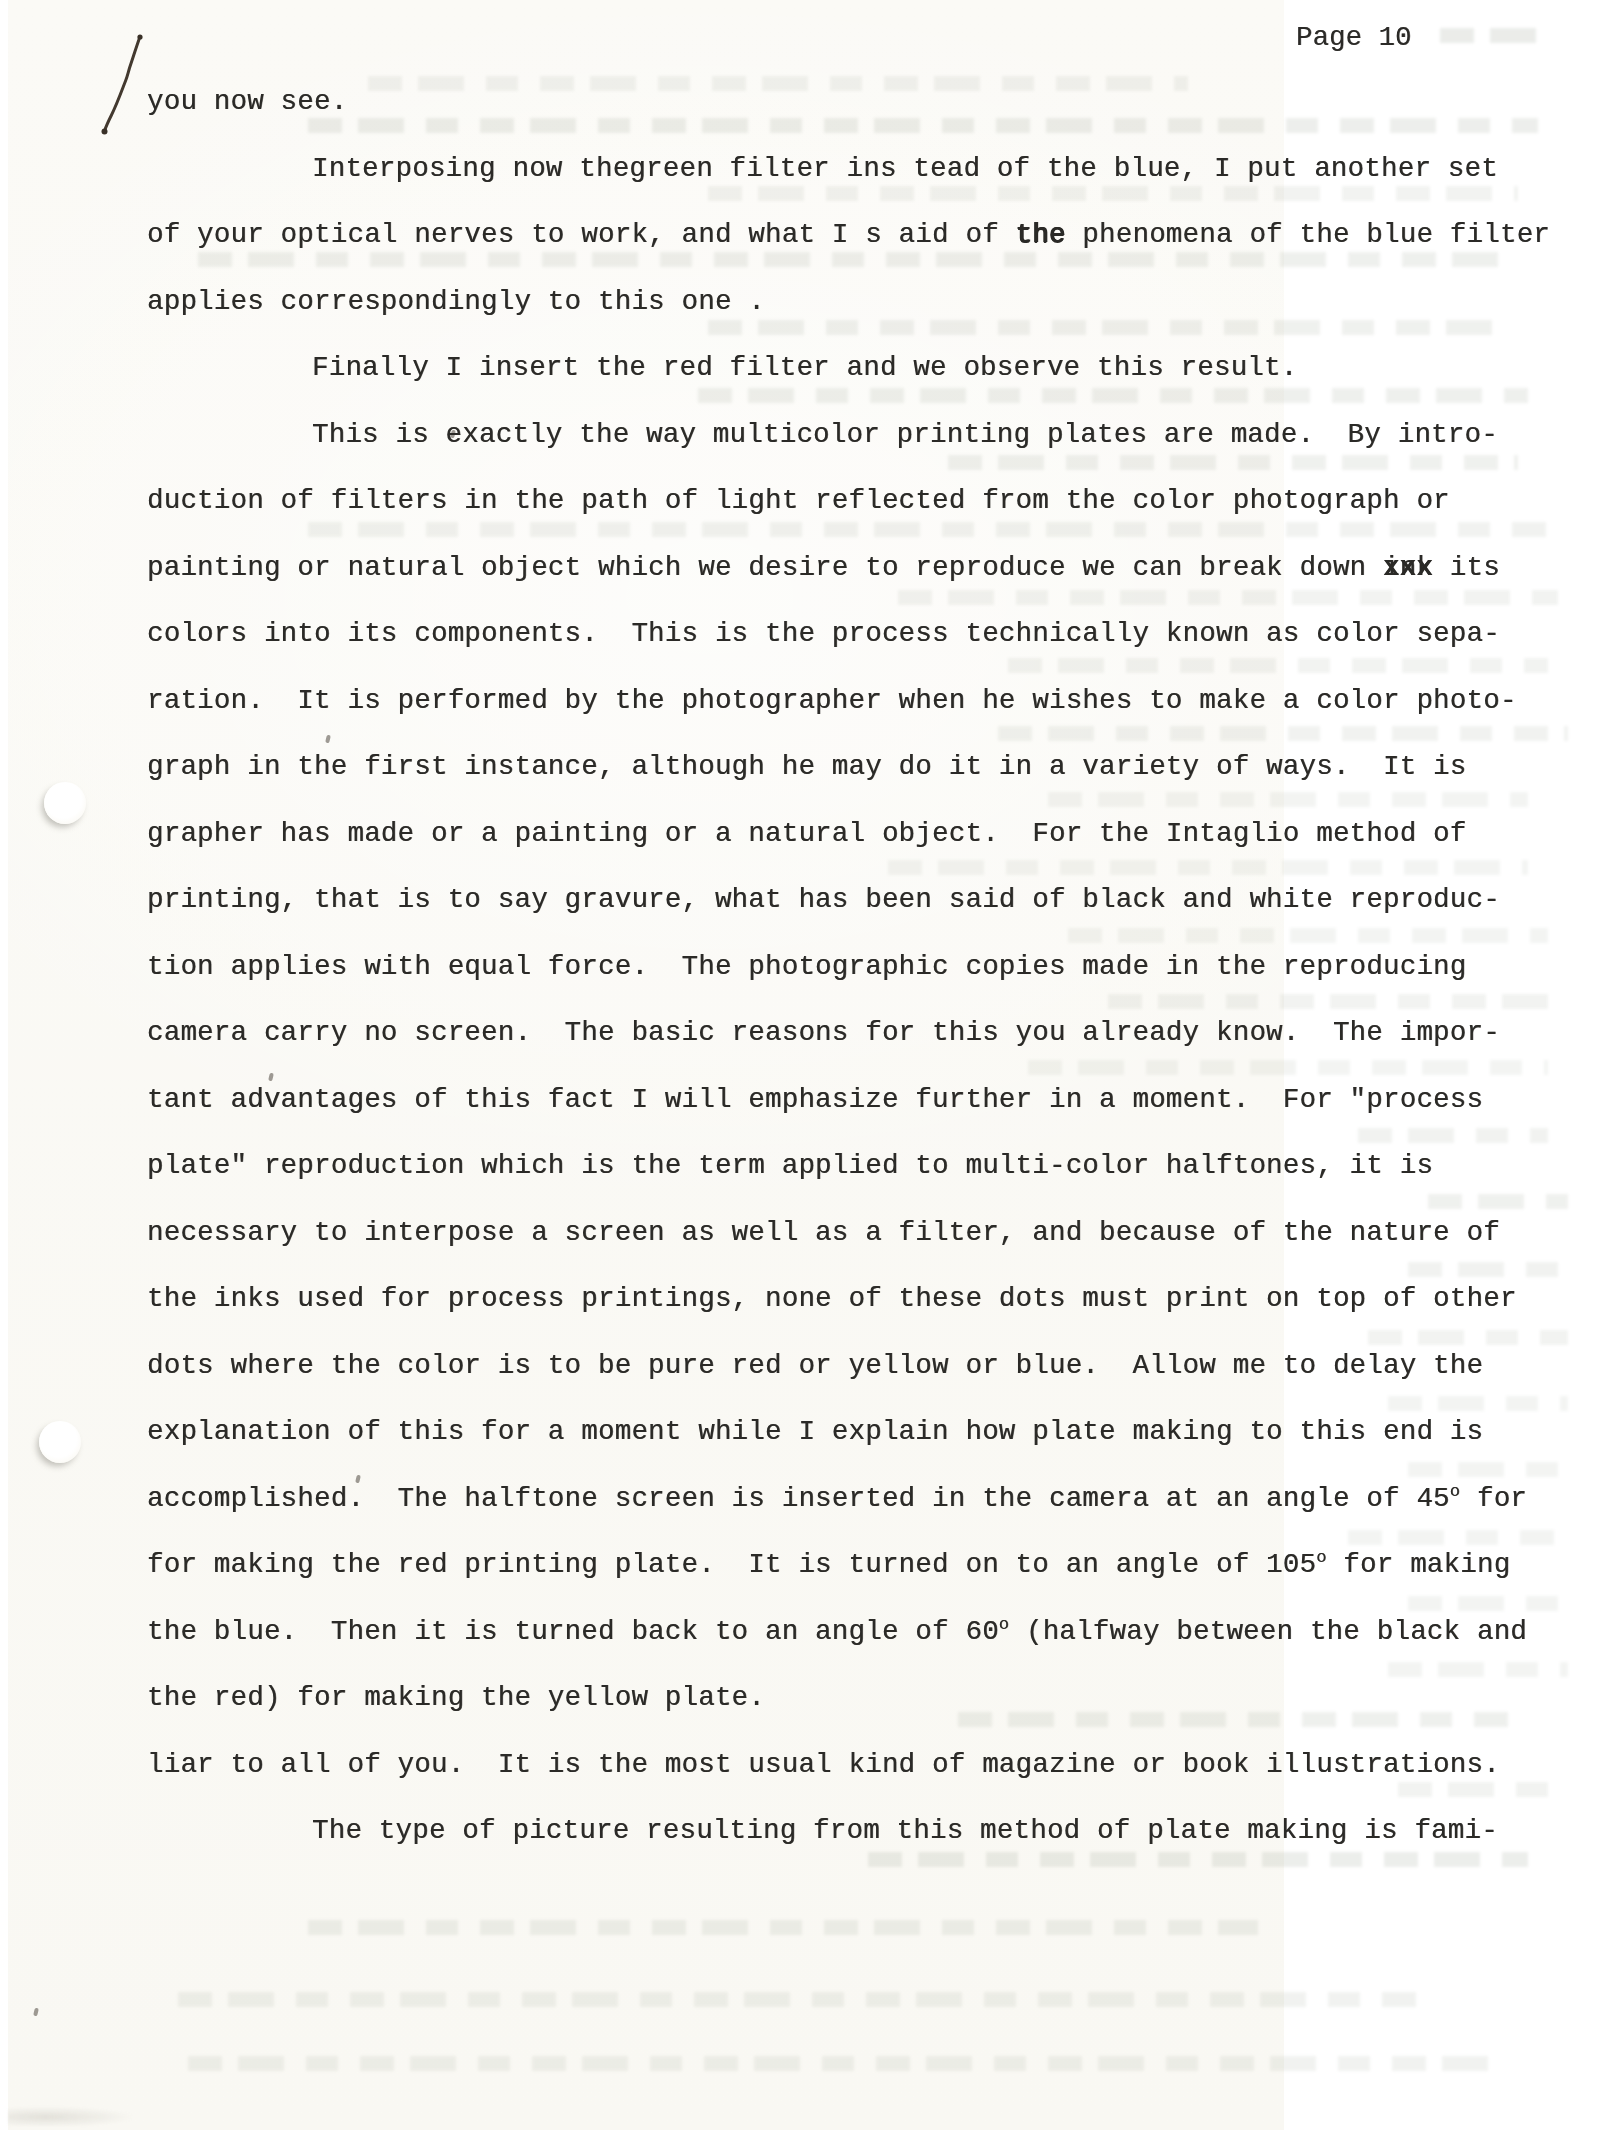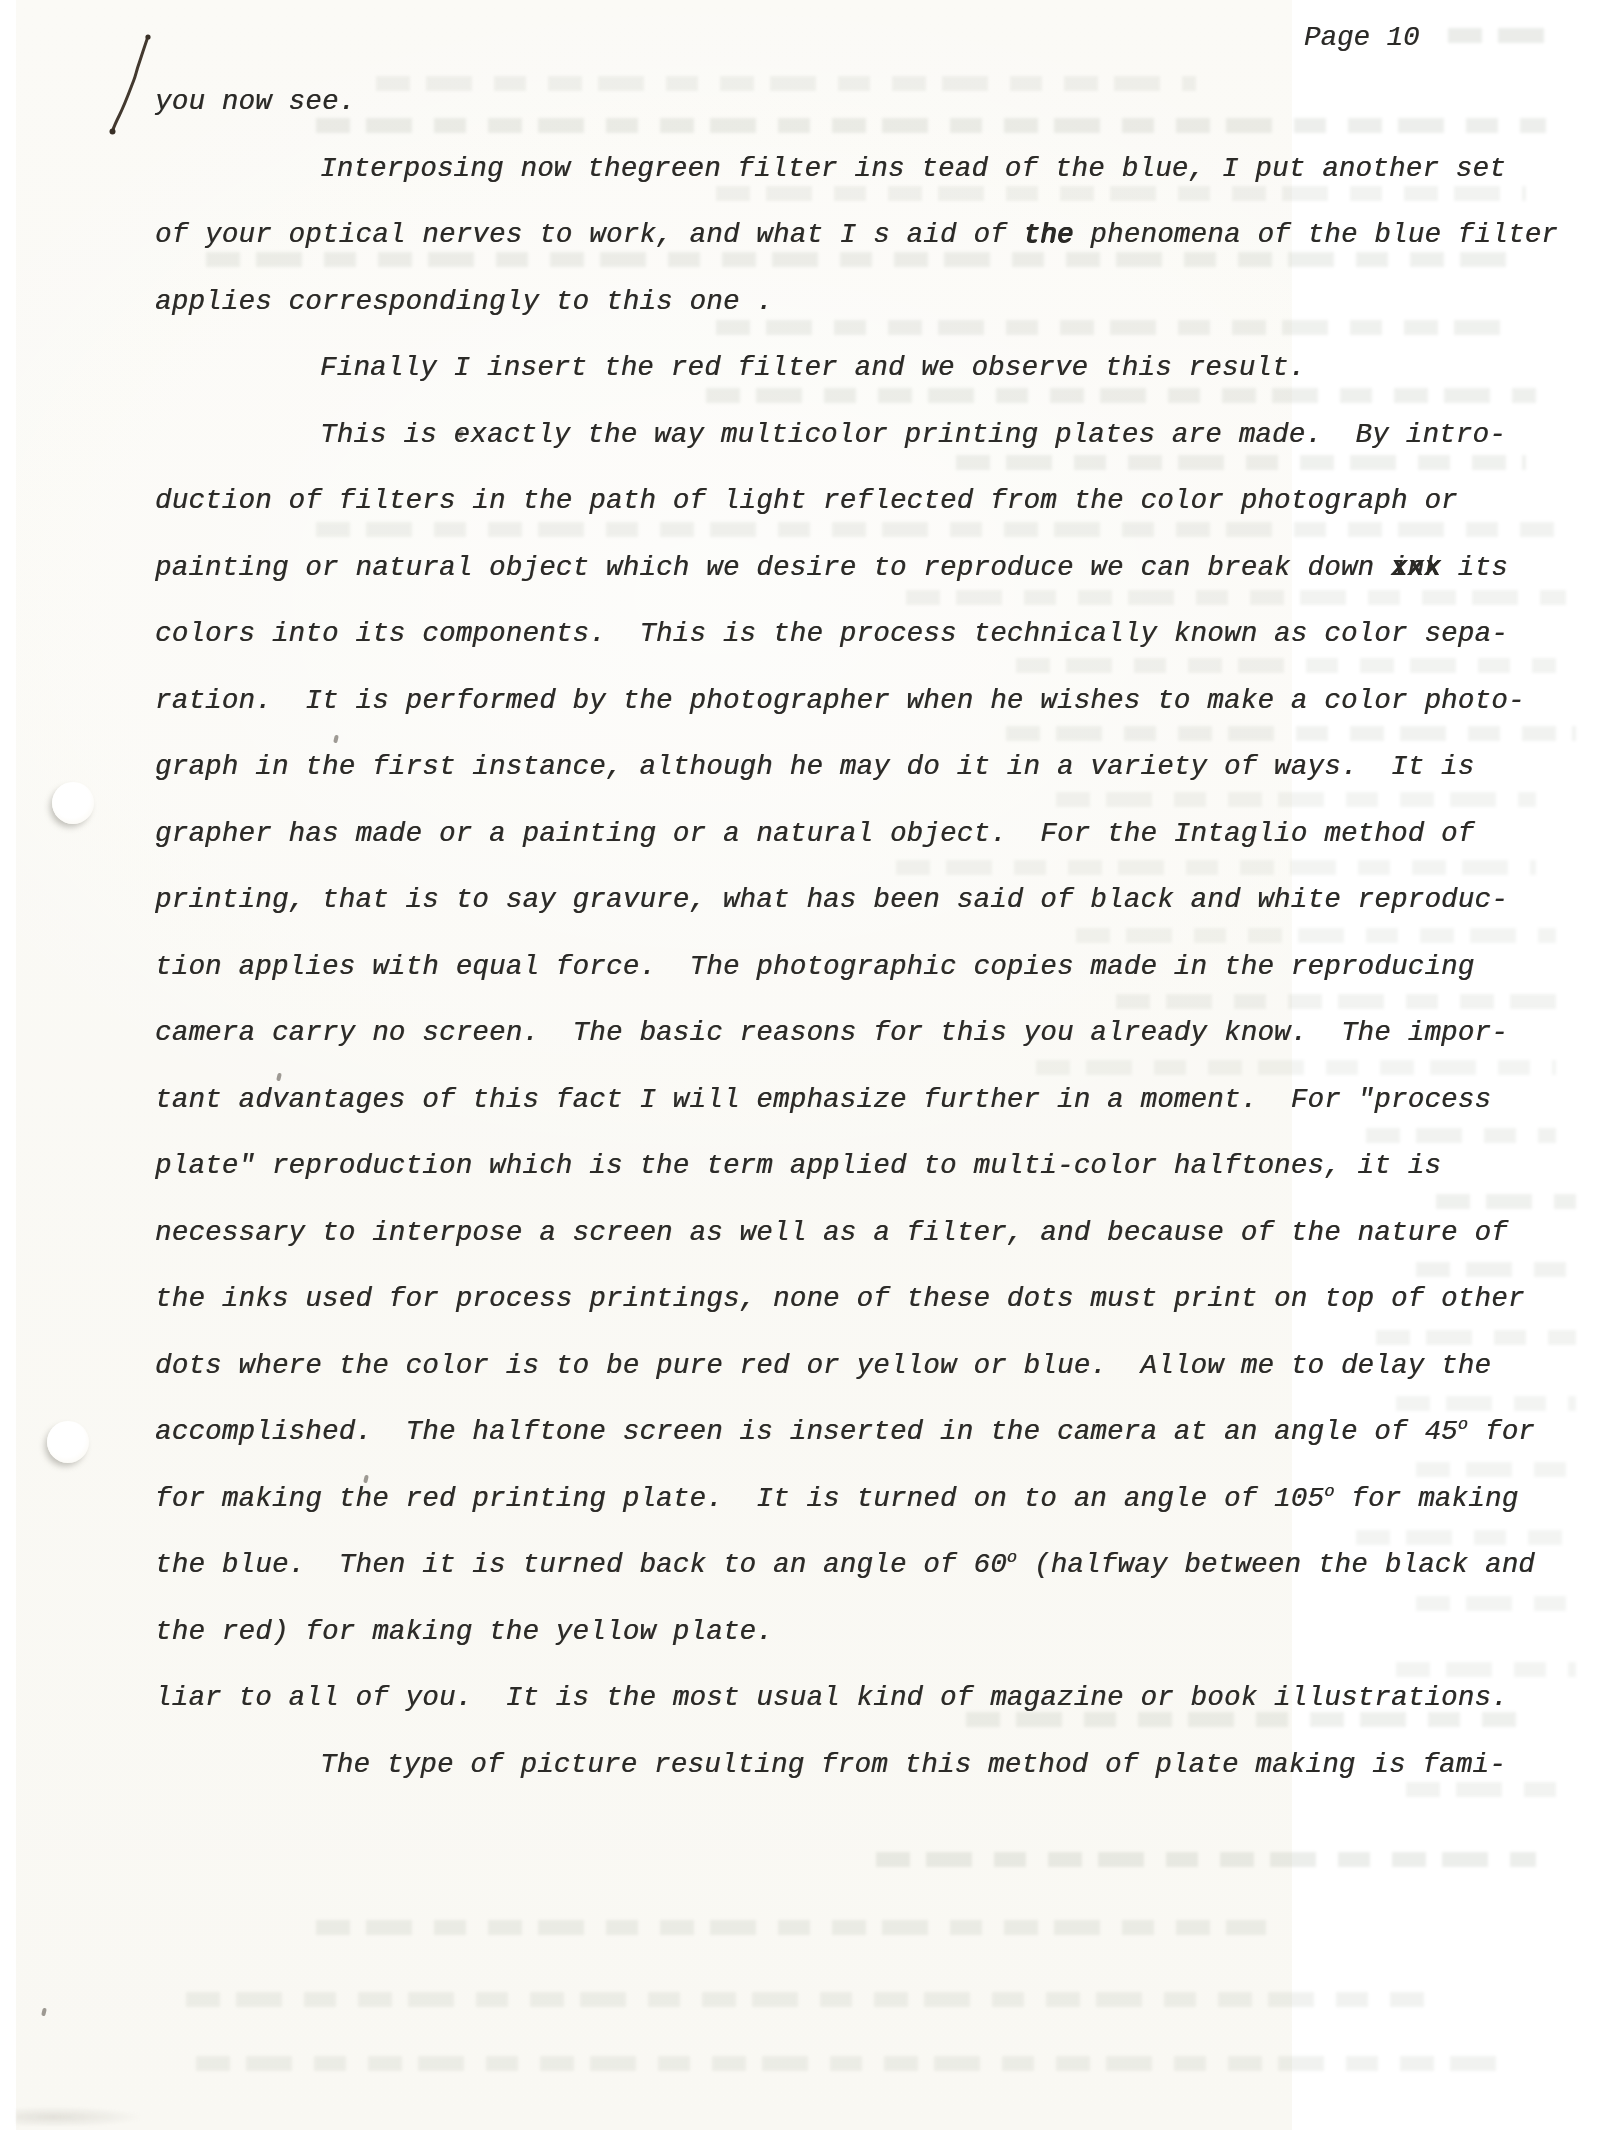--- a/index.html
+++ b/index.html
@@ -5,27 +5,26 @@
   html, body {
     margin: 0;
     padding: 0;
     width: 1606px;
     height: 2130px;
     overflow: hidden;
     font-family: "Liberation Mono", "DejaVu Sans Mono", monospace;
   }
   .page {
     position: absolute;
-    left: 16px; top: 0;
+    left: 8px; top: 0;
     width: 1276px;
     height: 2130px;
     background:
       radial-gradient(1300px 900px at 55% 28%, rgba(255,255,255,0.55), rgba(255,255,255,0) 72%),
       linear-gradient(#fbfaf6, #f9f8f3);
-    font-style: italic;
   }
   .typed {
     position: absolute;
     left: 139px;
     top: 69px;
     width: 1420px;
     color: #2b2a27;
     font-size: 27.5px;
     letter-spacing: 0.2px;
     text-shadow: 0.5px 0 0 rgba(43,42,39,0.55), 0 0.4px 0 rgba(43,42,39,0.3);
@@ -167,20 +166,21 @@
       <div class="line"><span>graph in the first instance, although he may do it in a variety of ways.  It is</span></div>
       <div class="line"><span>grapher has made or a painting or a natural object.  For the Intaglio method of</span></div>
       <div class="line"><span>printing, that is to say gravure, what has been said of black and white reproduc-</span></div>
       <div class="line"><span>tion applies with equal force.  The photographic copies made in the reproducing</span></div>
       <div class="line"><span>camera carry no screen.  The basic reasons for this you already know.  The impor-</span></div>
       <div class="line"><span>tant advantages of this fact I will emphasize further in a moment.  For "process</span></div>
       <div class="line"><span>plate" reproduction which is the term applied to multi-color halftones, it is</span></div>
       <div class="line"><span>necessary to interpose a screen as well as a filter, and because of the nature of</span></div>
       <div class="line"><span>the inks used for process printings, none of these dots must print on top of other</span></div>
       <div class="line"><span>dots where the color is to be pure red or yellow or blue.  Allow me to delay the</span></div>
+      <div class="line"><span>explanation of this for a moment while I explain how plate making to this end is</span></div>
       <div class="line"><span>accomplished.  The halftone screen is inserted in the camera at an angle of 45</span><span class="sup">o</span><span> for</span></div>
       <div class="line"><span>for making the red printing plate.  It is turned on to an angle of 105</span><span class="sup">o</span><span> for making</span></div>
       <div class="line"><span>the blue.  Then it is turned back to an angle of 60</span><span class="sup">o</span><span> (halfway between the black and</span></div>
       <div class="line"><span>the red) for making the yellow plate.</span></div>
       <div class="line"><span>liar to all of you.  It is the most usual kind of magazine or book illustrations.</span></div>
       <div class="line indent"><span>The type of picture resulting from this method of plate making is fami-</span></div>
     </div>
 
   <div class="smudge"></div>
 </div>

